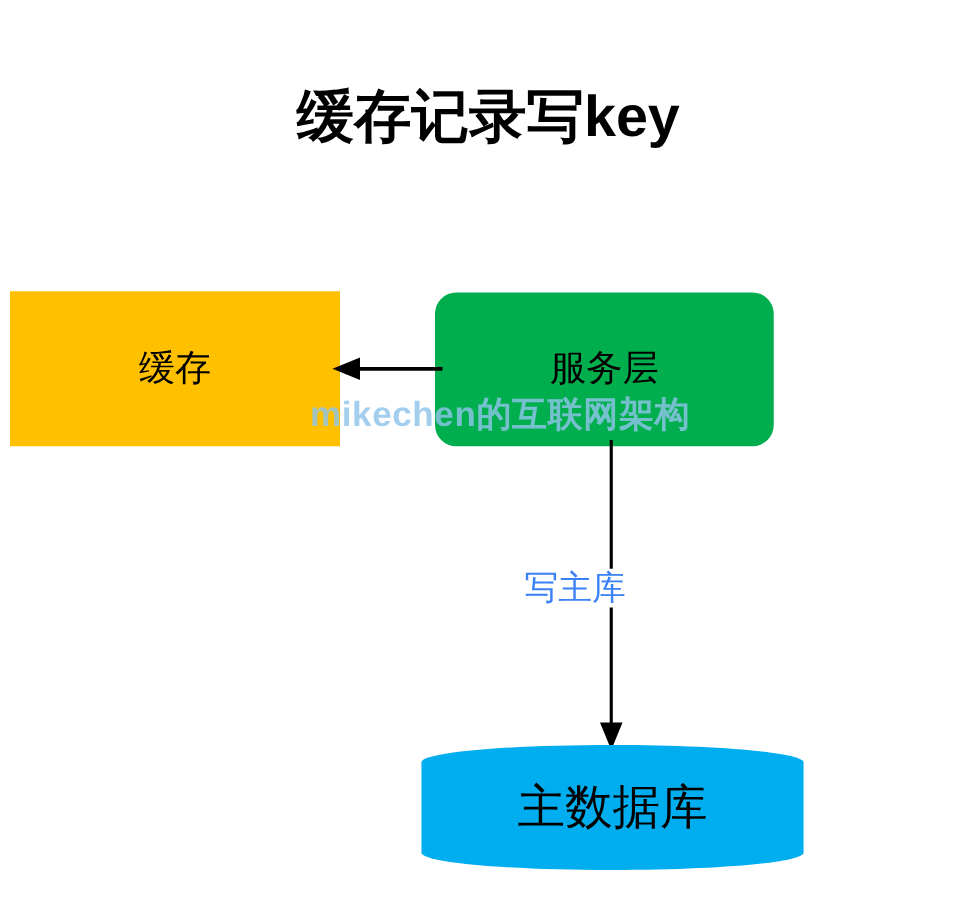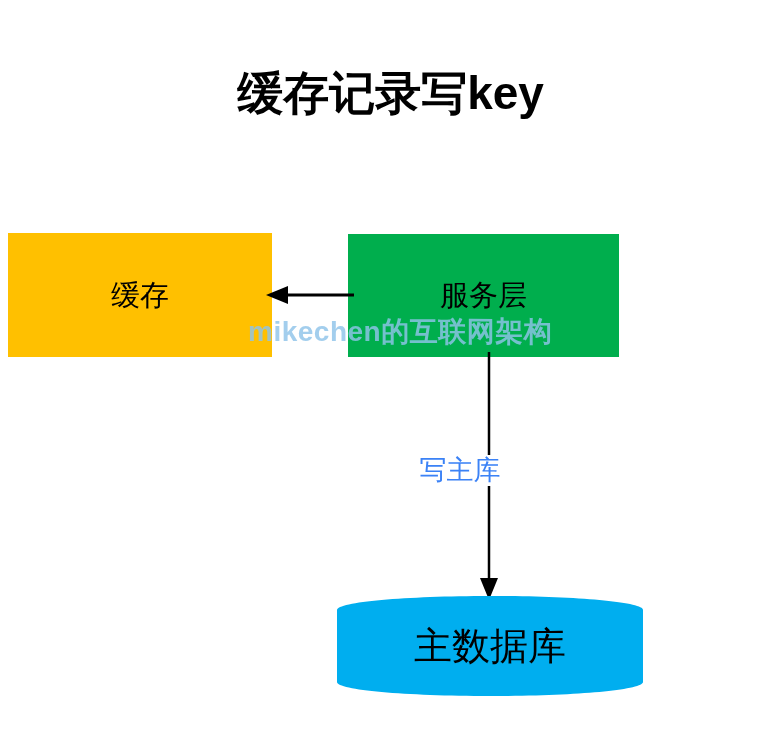--- a/index.html
+++ b/index.html
@@ -63,20 +63,21 @@
     height: 124px;
     background: #FFC000;
   }
 
   #service-box {
     left: 348px;
     top: 234px;
     width: 271px;
     height: 123px;
     background: #00AE4D;
+    border-radius: 17px;
   }
 
   
   #database-cylinder {
     position: absolute;
     left: 337px;
     top: 596px;
     width: 306px;
     height: 100px;
   }

